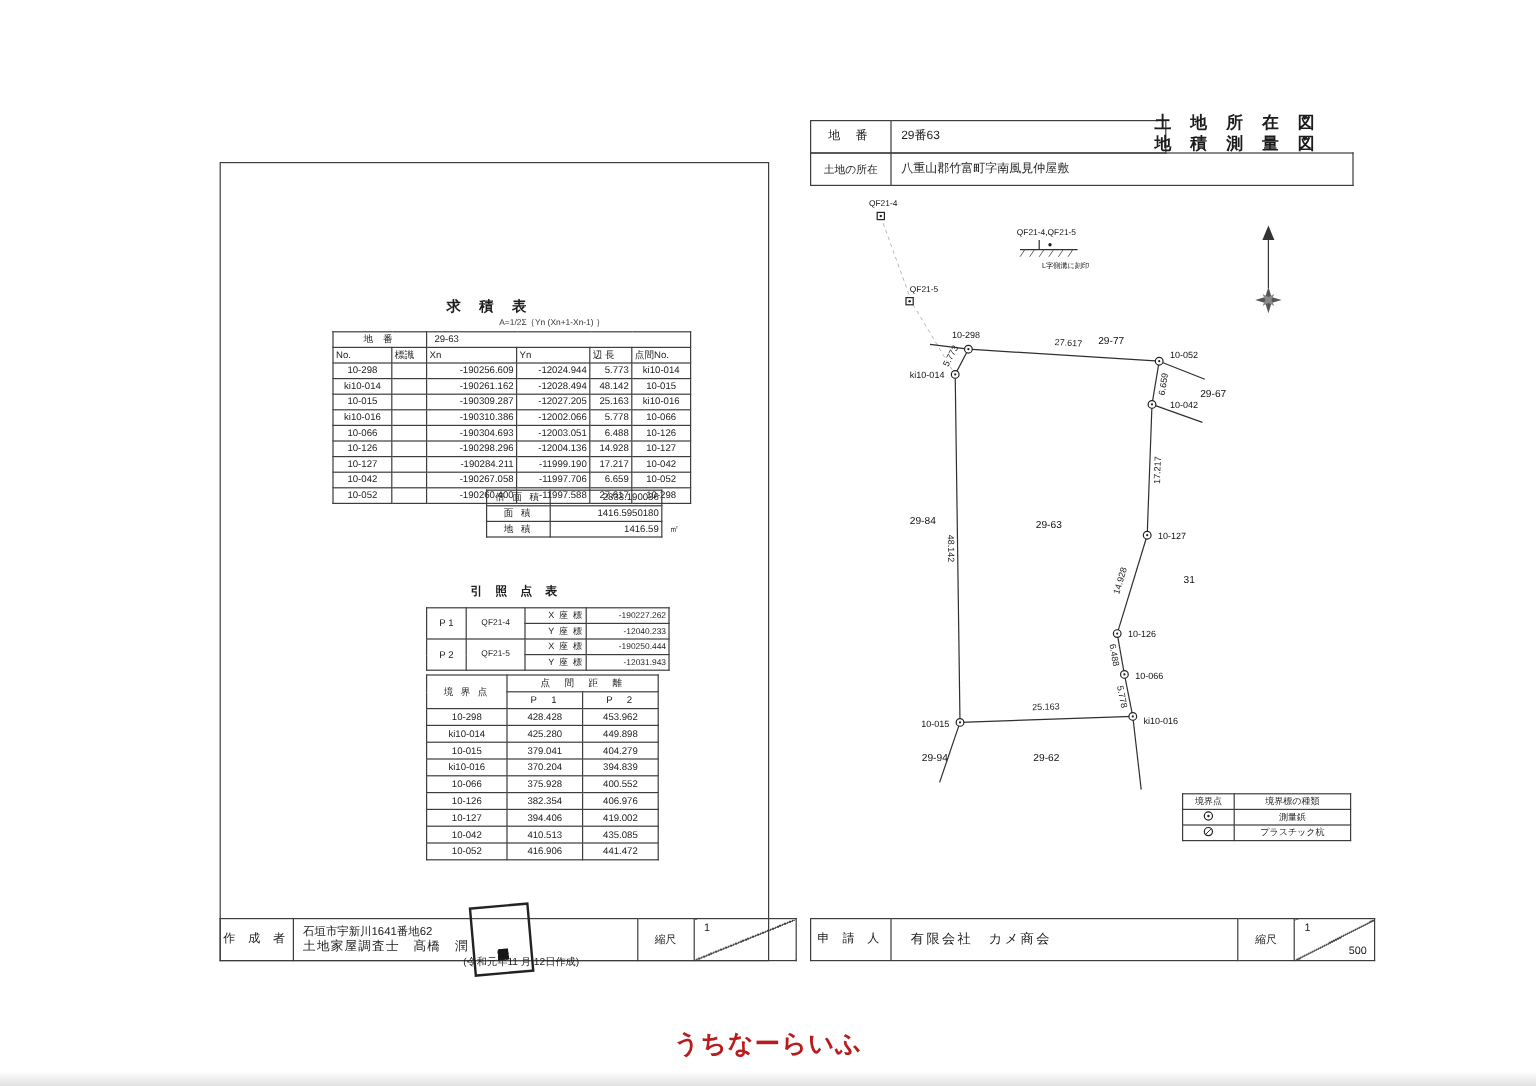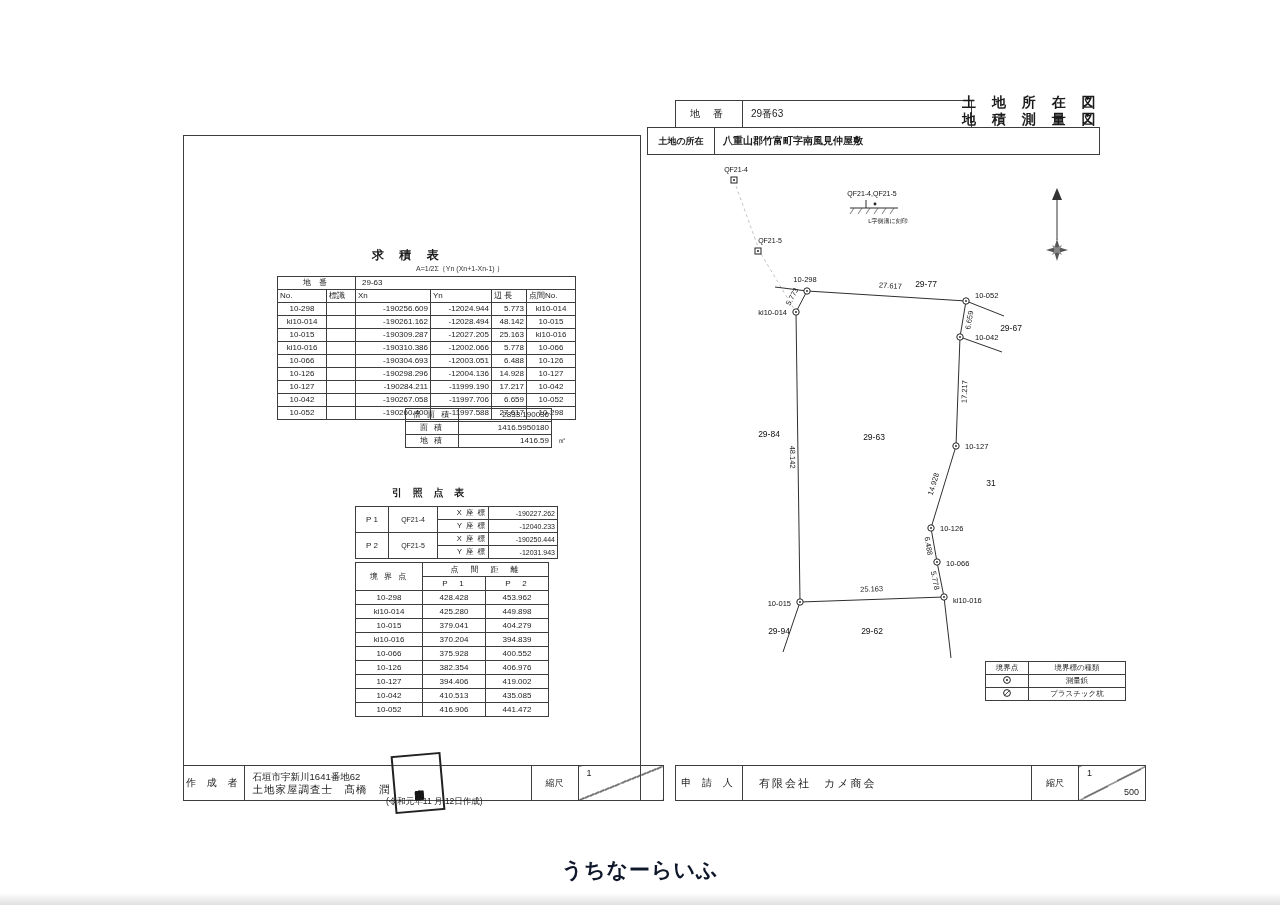--- a/index.html
+++ b/index.html
@@ -45,21 +45,21 @@
   #dist-table td{height:13px;text-align:center;}
   #dist-table tbody td:nth-child(1){width:62px;}
   #dist-table tbody td:nth-child(2),#dist-table tbody td:nth-child(3){width:58px;}
   #dist-table thead td{letter-spacing:2px;}
 
   
   #lot-table{left:675px;top:100px;}
   #lot-table td{height:26px;font-size:10px;}
   #lot-table .lbl{width:62px;text-align:center;letter-spacing:5px;}
   #lot-table .val{width:218px;padding-left:8px;}
-  #loc-table{left:647px;top:127px;font-weight:bold;}
+  #loc-table{left:675px;top:127px;}
   #loc-table td{height:26px;font-size:10px;}
   #loc-table .lbl{width:62px;text-align:center;font-size:9px;}
   #loc-table .val{width:374px;padding-left:8px;}
   .doc-title{position:absolute;left:962px;font-size:14px;font-weight:600;letter-spacing:6px;}
   .t1{top:94px;} .t2{top:111px;}
 
   
   #legend-table{left:985px;top:661px;}
   #legend-table td{height:12px;font-size:7.5px;text-align:center;}
   #legend-table td:nth-child(1){width:38px;}
@@ -91,21 +91,21 @@
   .sn{position:absolute;left:8px;top:3px;font-size:9px;}
   .sd{position:absolute;right:6px;bottom:3px;font-size:9px;}
 
   .stamp{position:absolute;left:393px;top:754px;width:46px;height:54px;border:2px solid #222;
          transform:rotate(-5deg);z-index:3;display:flex;align-items:center;justify-content:center;
          background:rgba(255,255,255,0.1);}
   .stamp span{writing-mode:vertical-rl;font-size:9px;font-weight:bold;line-height:1.2;color:#171717;}
   .make-note{position:absolute;left:386px;top:796px;font-size:8.5px;z-index:4;}
 
   .watermark{position:absolute;left:0;top:856px;width:100%;text-align:center;font-size:21px;font-weight:bold;
-             letter-spacing:1px;color:#0f172a;
+             letter-spacing:1px;color:#b91c1c;
              text-shadow:-1px -1px 0 #fff,1px -1px 0 #fff,-1px 1px 0 #fff,1px 1px 0 #fff,0 0 5px #fff;}
   .page-edge{position:absolute;left:0;top:893px;width:100%;height:12px;
              background:linear-gradient(to bottom,rgba(0,0,0,0),rgba(0,0,0,0.12));}
 
   
   #map-svg{position:absolute;left:0;top:0;}
   .bl{stroke:#2f2f2f;stroke-width:1;fill:none;}
   .tie{stroke:#9a9a9a;stroke-width:0.6;stroke-dasharray:3 3;}
   .elen{font-size:7.5px;fill:#222;}
   .pid{font-size:7.5px;fill:#111;}

